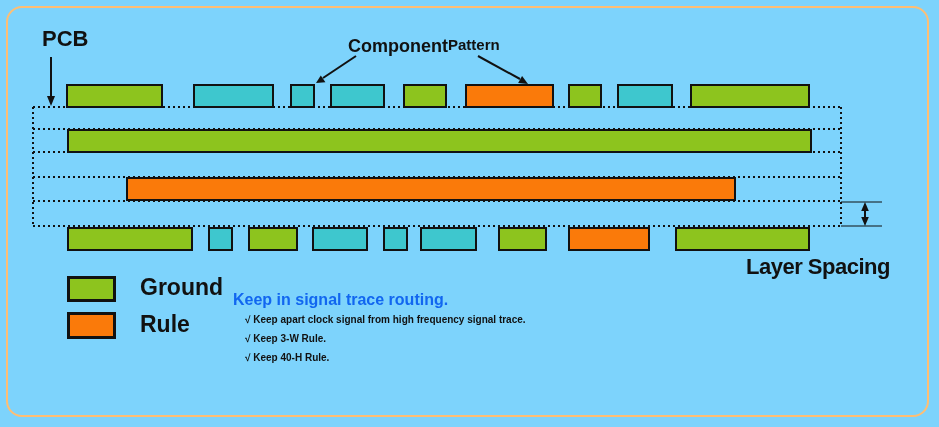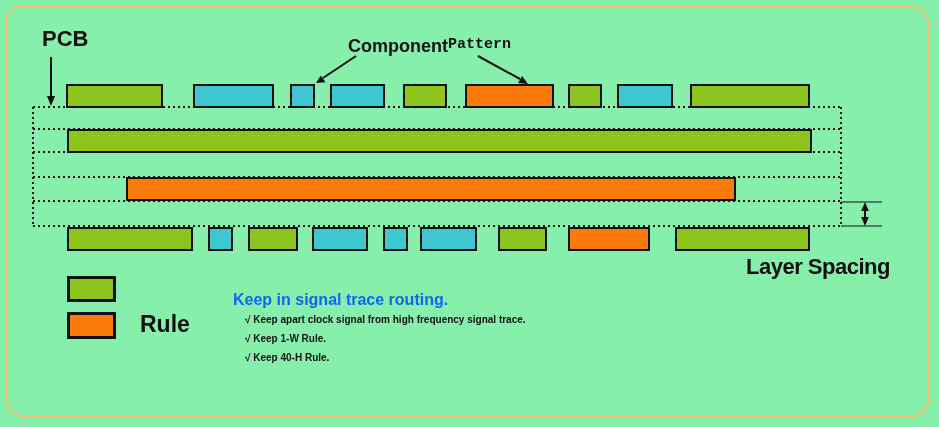--- a/index.html
+++ b/index.html
@@ -1,32 +1,32 @@
 <!DOCTYPE html>
 <html style="--ground: #8DC41E; --power: #FA7A0A; --signal: #3EC7CE; --frame: #FFBE73; --accent_blue: #1166F0; --line: #111111;"><head>
 <meta charset="utf-8">
 <style>
   html,body{margin:0;padding:0;background:#ffffff;}
   .stage{
-    position:relative;width:939px;height:427px;background:#86efac;
+    position:relative;width:939px;height:427px;background:#7dd3fc;
     font-family:"Liberation Sans",sans-serif;overflow:hidden;
   }
   .frame{
     position:absolute;left:6px;top:6px;width:923px;height:411px;
     border:2px solid var(--frame,#FFBE73);border-radius:16px;
     box-sizing:border-box;pointer-events:none;
   }
   .overlay{position:absolute;left:0;top:0;pointer-events:none;}
   .block{
     position:absolute;border:2px solid #111;box-sizing:border-box;
   }
   .label{position:absolute;font-weight:bold;color:#111;white-space:nowrap;}
   .lbl-pcb{left:42px;top:26px;font-size:22px;}
   .lbl-component{left:348px;top:36px;font-size:18px;}
-  .lbl-pattern{left:448px;top:36px;font-size:15px;font-family:Liberation Mono, monospace;}
+  .lbl-pattern{left:448px;top:36px;font-size:15px;}
   .lbl-layer-spacing{left:746px;top:254px;font-size:22px;letter-spacing:-0.5px;text-align:center;}
   .legend-swatch{position:absolute;border:3px solid #111;box-sizing:border-box;}
   #ground-swatch{left:67px;top:276px;width:49px;height:26px;background:var(--ground);}
   #power-swatch{left:67px;top:312px;width:49px;height:27px;background:var(--power);}
   .lbl-ground{left:140px;top:274px;font-size:23px;}
   .lbl-power{left:140px;top:311px;font-size:23px;}
   .rules{position:absolute;left:233px;top:289px;width:560px;}
   .rules-title{
     color:var(--accent_blue,#1166F0);font-size:16px;font-weight:bold;
     line-height:21px;white-space:nowrap;
@@ -101,25 +101,26 @@
       <div class="block" style="left: 67px; top: 129px; width: 745px; height: 24px; background: rgb(141, 196, 30);"></div>
       <div class="block" style="left: 126px; top: 177px; width: 610px; height: 24px; background: rgb(250, 122, 10);"></div>
     </div>
 
   <div class="label lbl-pcb">PCB</div>
   <div class="label lbl-component">Component</div>
   <div class="label lbl-pattern">Pattern</div>
   <div class="label lbl-layer-spacing">Layer Spacing</div>
 
   <div class="legend-swatch" id="ground-swatch"></div>
+  <div class="label lbl-ground">Ground</div>
   <div class="legend-swatch" id="power-swatch"></div>
   <div class="label lbl-power">Rule</div>
 
   <div class="rules">
     <div class="rules-title">Keep in signal trace routing.</div>
     <div id="rule-items">
         <div class="rule-item">√ Keep apart clock signal from high frequency signal trace.</div>
-        <div class="rule-item">√ Keep 1-W Rule.</div>
+        <div class="rule-item">√ Keep 3-W Rule.</div>
         <div class="rule-item">√ Keep 40-H Rule.</div>
       </div>
   </div>
 
 </div>
 
 </body></html>

